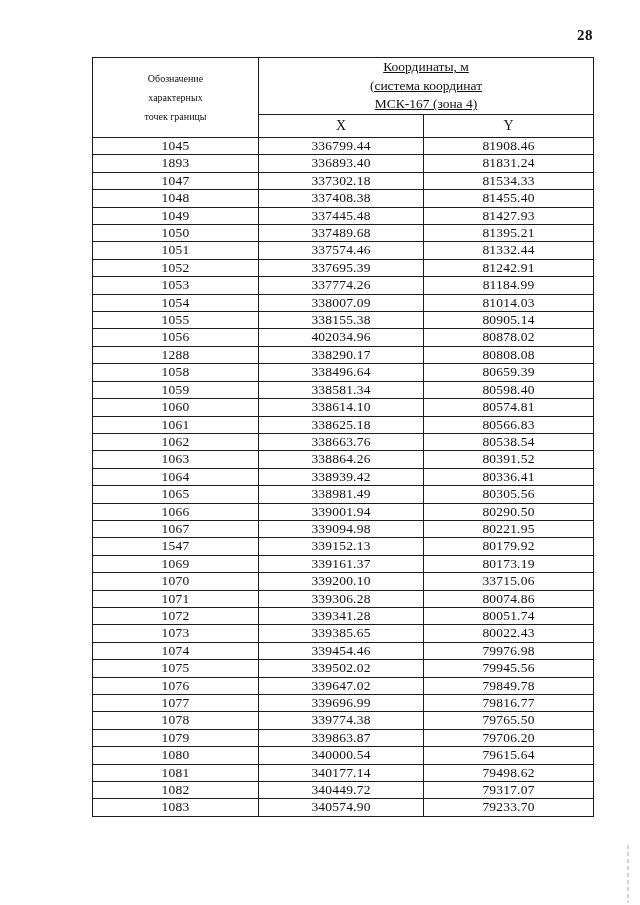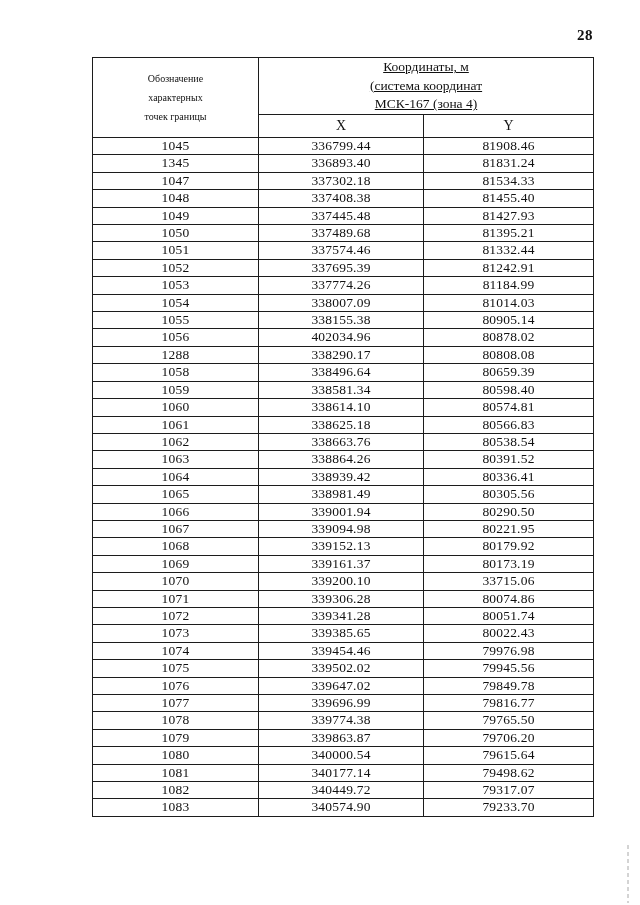--- a/index.html
+++ b/index.html
@@ -108,21 +108,21 @@
       <th class="axis-header">Y</th>
     </tr>
   </thead>
   <tbody>
       <tr>
         <td>1045</td>
         <td>336799.44</td>
         <td>81908.46</td>
       </tr>
       <tr>
-        <td>1345</td>
+        <td>1893</td>
         <td>336893.40</td>
         <td>81831.24</td>
       </tr>
       <tr>
         <td>1047</td>
         <td>337302.18</td>
         <td>81534.33</td>
       </tr>
       <tr>
         <td>1048</td>
@@ -218,21 +218,21 @@
         <td>1066</td>
         <td>339001.94</td>
         <td>80290.50</td>
       </tr>
       <tr>
         <td>1067</td>
         <td>339094.98</td>
         <td>80221.95</td>
       </tr>
       <tr>
-        <td>1068</td>
+        <td>1547</td>
         <td>339152.13</td>
         <td>80179.92</td>
       </tr>
       <tr>
         <td>1069</td>
         <td>339161.37</td>
         <td>80173.19</td>
       </tr>
       <tr>
         <td>1070</td>

